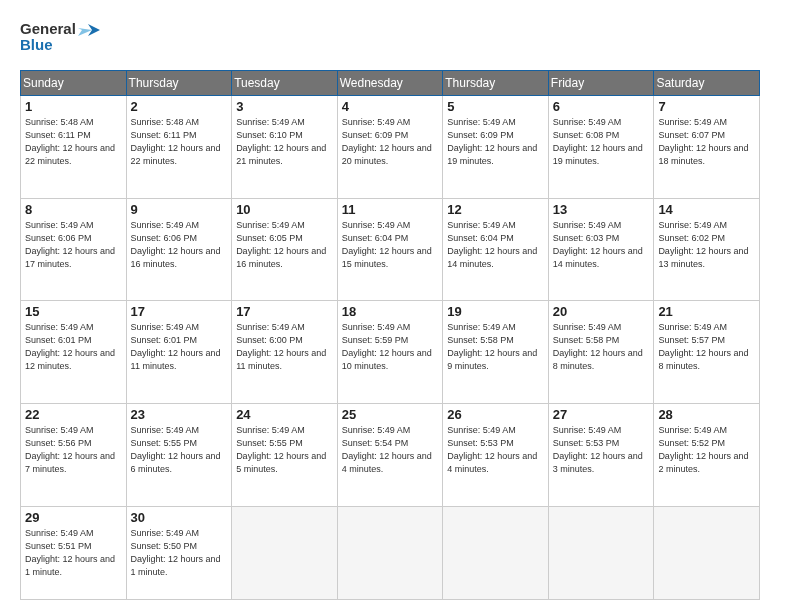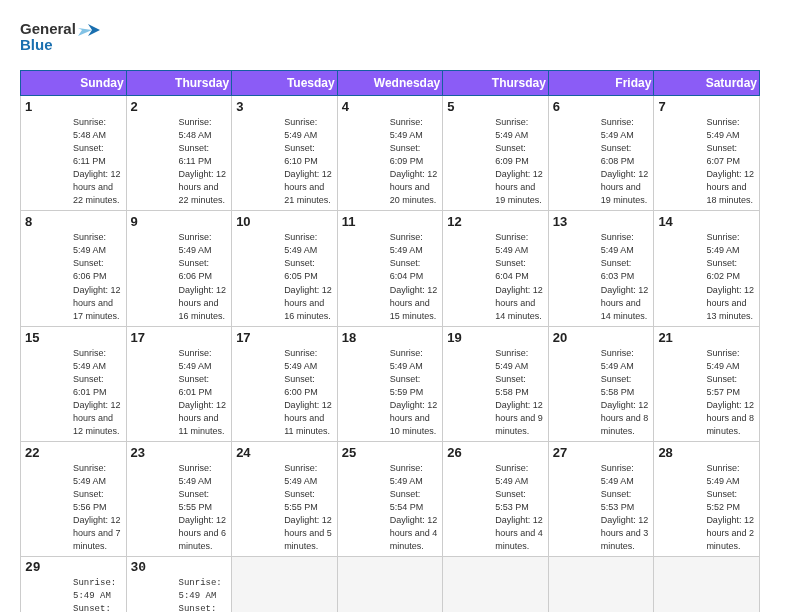--- a/index.html
+++ b/index.html
@@ -43,56 +43,54 @@
       margin-top: 2px;
     }
     .calendar {
       flex: 1;
       border: 1px solid #ccc;
       border-collapse: collapse;
       width: 100%;
       table-layout: fixed;
     }
     .calendar th {
-      background: #8b5cf6;
+      background: #737373;
       color: #fff;
-      text-align: right;
+      text-align: left;
       font-size: 12px;
-      font-weight: bold;
+      font-weight: normal;
       padding: 5px 2px;
       border: 1px solid #1560a0;
     }
     .calendar td {
       border: 1px solid #ccc;
       vertical-align: top;
       padding: 3px 4px;
       font-size: 9.5px;
       color: #333;
       background: #fff;
       height: 88px;
     }
     .calendar td.empty {
       background: #f5f5f5;
     }
     .calendar tr:last-child td {
       height: 80px;
-      font-family: Liberation Mono, monospace;
     }
     .day-num {
       font-size: 13px;
       font-weight: bold;
       color: #222;
       display: block;
       margin-bottom: 2px;
     }
     .day-info {
       font-size: 9px;
       color: #333;
       line-height: 1.45;
-      margin-left: 48px;
     }
   </style>
 </head>
 <body>
 
 <div class="page">
   <div class="header">
     <div class="logo">
       <div>
         <svg width="80" height="42" viewBox="0 0 80 42">

